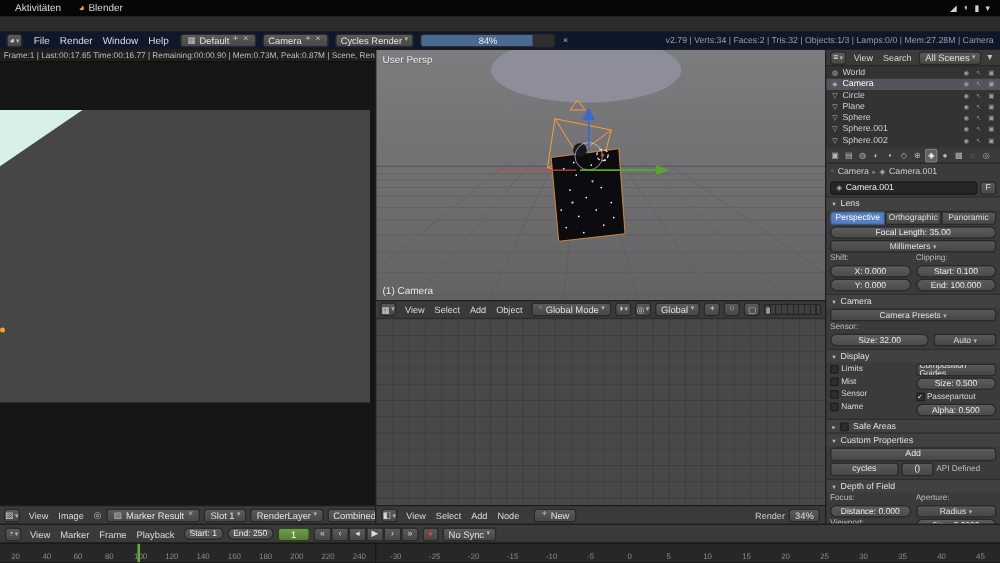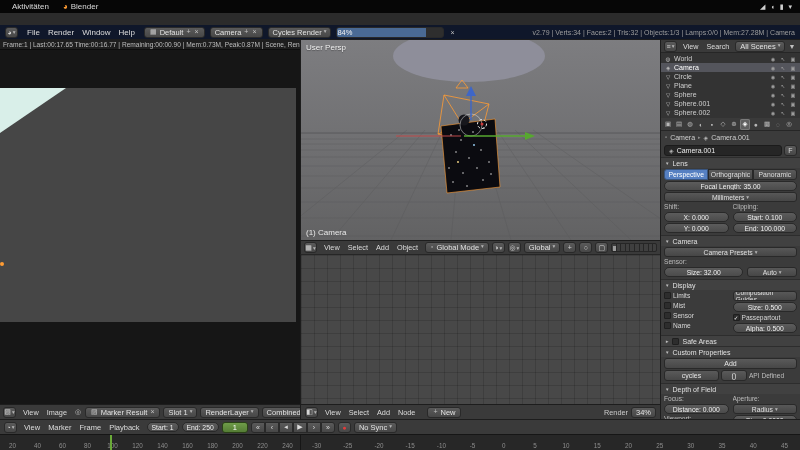--- a/index.html
+++ b/index.html
@@ -16,21 +16,21 @@
 
 #infohdr{left:0;top:25px;width:800px;height:15px;background:#0f172a;border-bottom:1px solid #1d1d1d;display:flex;align-items:center;gap:5px;padding:0 5px;font-size:8px;white-space:nowrap;overflow:hidden}
 .menus{display:flex}
 .menu{padding:0 4px;color:#dcdcdc}
 .wgt{display:inline-flex;align-items:flex-start;gap:2px;background:linear-gradient(#5a5a5a,#474747);border:1px solid #292929;border-radius:3px;height:11px;padding:0 4px;color:#e2e2e2;font-size:7.5px;white-space:nowrap}
 .chev{font-size:5.5px;color:#b5b5b5}
 .icbtn{display:inline-flex;align-items:center;justify-content:center;gap:1px;min-width:13px;height:11px;background:linear-gradient(#5a5a5a,#474747);border:1px solid #292929;border-radius:3px;color:#d5d5d5;font-size:7px;flex:none}
 .icplain{color:#c0c0c0;font-size:7px;padding:0 1px}
 .progress{position:relative;width:108px;height:11px;border:1px solid #292929;border-radius:3px;background:#2e2e2e;overflow:hidden;flex:none}
 .progress .fill{position:absolute;left:0;top:0;bottom:0;width:84%;background:#4a6a94;display:block}
-.progress .txt{position:relative;display:block;font-size:7.5px;line-height:10px;color:#f0f0f0}
+.progress .txt{position:relative;display:block;text-align:center;font-size:7.5px;line-height:10px;color:#f0f0f0}
 .stats{margin-left:auto;color:#9c9c9c;font-size:7px}
 
 #imged{left:0;top:40px;width:300px;height:379px;background:#161616}
 #rstats{height:10px;line-height:10px;background:#1e1e1e;border-bottom:1px solid #0d0d0d;font-size:6.6px;color:#bdbdbd;padding:0 3px;white-space:nowrap;overflow:hidden}
 #imgcanvas{position:relative;height:354px;overflow:hidden}
 #renderrect{position:absolute;left:0;top:38px;width:296px;height:234px;background:#464646}
 #cyantri{position:absolute;left:0;top:38px;width:0;height:0;border-top:45px solid #d9efe9;border-right:66px solid transparent}
 #cursor2d{position:absolute;left:0;top:212px;width:4px;height:4px;background:#ff9c33;border-radius:50%}
 #imghdr{height:15px;background:#3a3a3a;border-top:1px solid #1d1d1d;display:flex;align-items:center;gap:3px;padding:0 3px;font-size:7.3px;white-space:nowrap;overflow:hidden}
 

